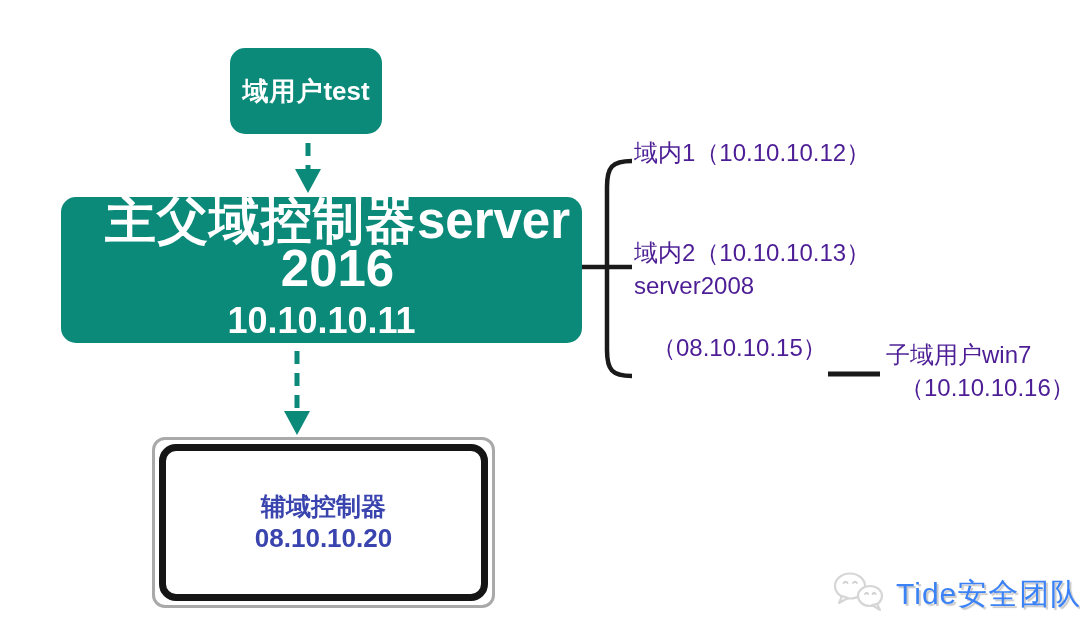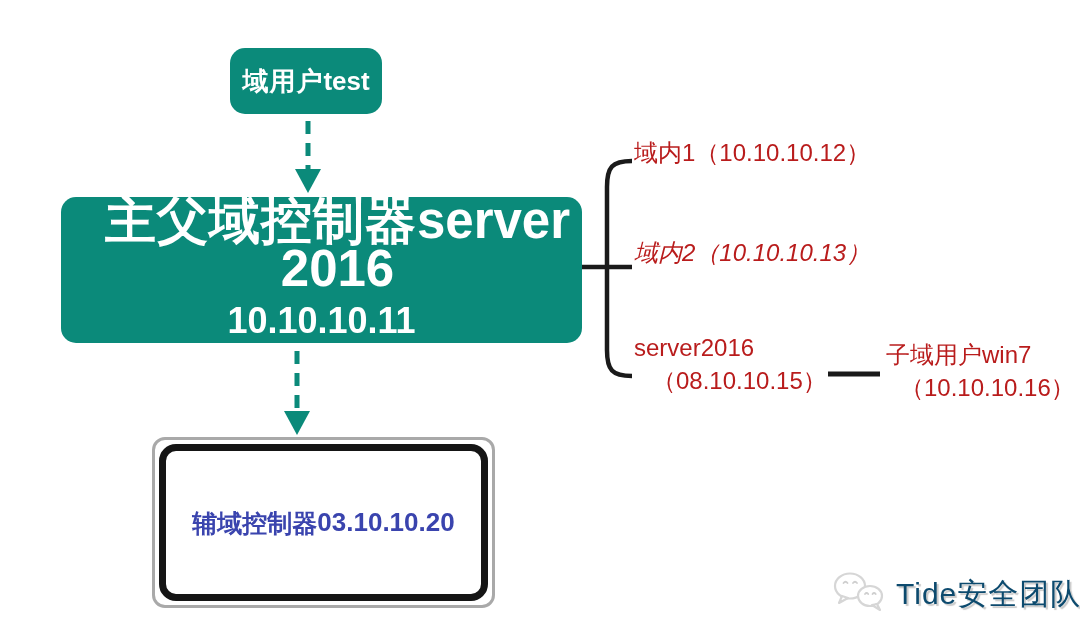--- a/index.html
+++ b/index.html
@@ -7,57 +7,57 @@
     position:relative;width:1080px;height:643px;background:#ffffff;overflow:hidden;
     font-family:"Liberation Sans","DejaVu Sans",sans-serif;
   }
   .connector-layer{position:absolute;left:0;top:0;width:1080px;height:643px;pointer-events:none;}
 
   .node-teal{
     position:absolute;background:#0b8a7a;color:#ffffff;border-radius:15px;
     display:flex;flex-direction:column;align-items:center;justify-content:center;
     text-align:center;
   }
-  .top-box{left:230px;top:48px;width:152px;height:66px;font-size:26px;}
+  .top-box{left:230px;top:48px;width:152px;height:86px;font-size:26px;}
   .main-box{left:61px;top:197px;width:521px;height:146px;}
   .main-box .line1{font-size:51px;line-height:48px;margin-left:32px;}
   .main-box .line2{font-size:36px;line-height:44px;font-weight:700;margin-top:6px;}
   .cjk-heavy{font-weight:900;letter-spacing:1px;}
   .latin-med{font-weight:600;}
 
   .member{
-    position:absolute;color:#b91c1c;font-size:24px;line-height:33px;white-space:nowrap;
+    position:absolute;color:#4c1d95;font-size:24px;line-height:33px;white-space:nowrap;
   }
   .member-1{left:634px;top:136px;}
-  .member-2{left:634px;top:236px;font-style:italic;}
+  .member-2{left:634px;top:236px;}
   .member-3{left:634px;top:331px;}
   .member .indent{padding-left:18px;}
   .child-user{left:886px;top:338px;}
   .child-user .indent{padding-left:14px;}
 
   .secondary-outer{
     position:absolute;left:152px;top:437px;width:343px;height:171px;
     border:3px solid #a9a9a9;border-radius:13px;background:#ffffff;
     padding:4px;box-sizing:border-box;
   }
   .secondary-inner{
     width:100%;height:100%;box-sizing:border-box;
     border:7px solid #151515;border-radius:17px;background:#ffffff;
-    display:flex;flex-direction:row;align-items:center;justify-content:center;
+    display:flex;flex-direction:column;align-items:center;justify-content:center;
     color:#3a44ae;text-align:center;
   }
   .secondary-inner .t1{font-size:25px;font-weight:900;line-height:32px;}
   .secondary-inner .t2{font-size:26px;font-weight:700;line-height:33px;}
   .secondary-inner .t3{font-size:26px;font-weight:800;line-height:33px;}
 
   .watermark{
     position:absolute;left:830px;top:570px;display:flex;align-items:center;gap:8px;
   }
   .watermark .wm-text{
-    font-size:30px;color:#0c4a6e;letter-spacing:1px;white-space:nowrap;
+    font-size:30px;color:#3b82f6;letter-spacing:1px;white-space:nowrap;
     text-shadow:2px 2px 1px #c9c9c9, -1px -1px 0 #ffffff;
   }
 </style>
 </head>
 <body>
 
 <div class="stage">
 
   <svg class="connector-layer" width="1080" height="643" viewBox="0 0 1080 643">
 
@@ -91,35 +91,35 @@
       <span class="cjk-heavy">主父域控制器</span><span class="latin-med">server 2016</span>
     </div>
     <div class="line2">10.10.10.11</div>
   </div>
 
   <div class="member member-1">
     <div>域内1（10.10.10.12）</div>
   </div>
   <div class="member member-2">
     <div>域内2（10.10.10.13）</div>
+    <div>server2008</div>
   </div>
   <div class="member member-3">
-    <div>server2016</div>
     <div class="indent">（08.10.10.15）</div>
   </div>
 
   <div class="member child-user">
     <div>子域用户win7</div>
     <div class="indent">（10.10.10.16）</div>
   </div>
 
   <div class="secondary-outer">
     <div class="secondary-inner">
       <div class="t1">辅域控制器</div>
-      <div class="t3">03.10.10.20</div>
+      <div class="t3">08.10.10.20</div>
     </div>
   </div>
 
   <div class="watermark">
     <svg width="58" height="48" viewBox="0 0 58 48">
       <g stroke="#d6d6d6" stroke-width="2.2" fill="#ffffff">
         <ellipse cx="20" cy="16" rx="15" ry="12.5"></ellipse>
         <path d="M 12 26 L 9 33 L 18 28 Z" stroke-linejoin="round"></path>
         <ellipse cx="40" cy="26" rx="12" ry="10"></ellipse>
         <path d="M 47 34 L 50 40 L 42 35 Z" stroke-linejoin="round"></path>

